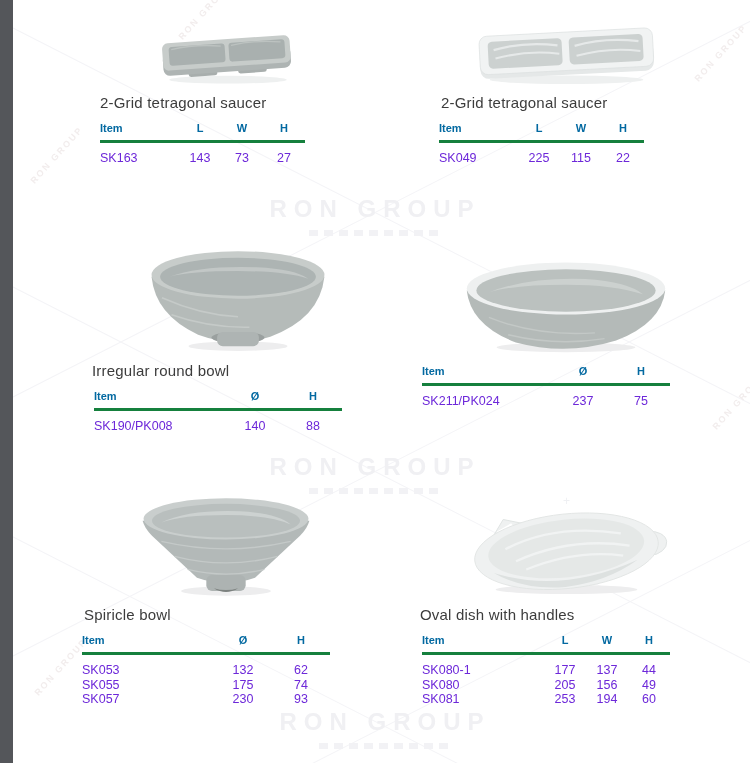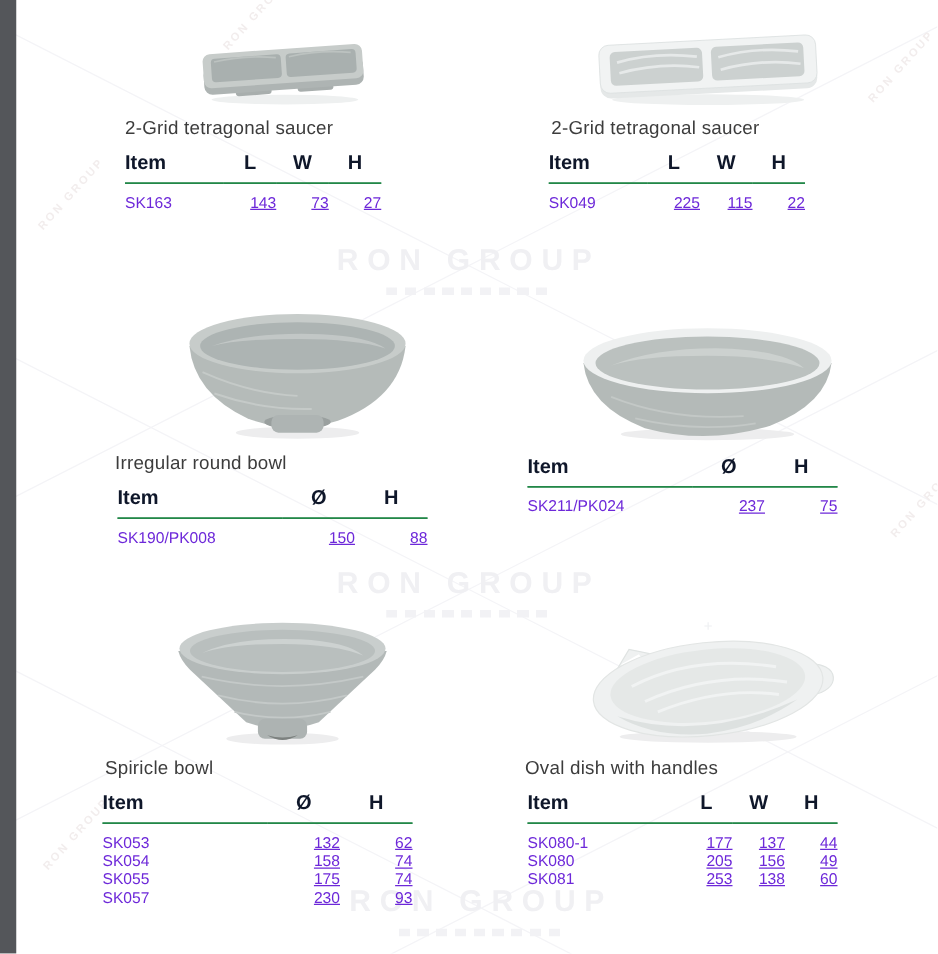--- a/index.html
+++ b/index.html
@@ -23,25 +23,25 @@
   .figure{display:flex;align-items:flex-end;justify-content:center;}
   .fig-r1{height:72px;}
   .fig-r2{height:128px;}
   .fig-r3{height:124px;}
   .title{font-size:15px;font-weight:400;color:#3c3c3c;margin:8px 0 0 0;letter-spacing:.2px;}
   .ml20{margin-left:20px;} .ml2{margin-left:4px;}
 
   table{border-collapse:collapse;table-layout:fixed;margin-top:11px;}
   .t-n{width:205px;margin-left:20px;}
   .t-w{width:248px;margin-left:2px;}
-  th{font-size:16px;font-weight:700;color:#0f172a;text-align:left;
-     padding:0 0 6px 0;border-bottom:1px solid #15803d;}
+  th{font-size:11px;font-weight:700;color:#0369a1;text-align:left;
+     padding:0 0 6px 0;border-bottom:3px solid #15803d;}
   th.num{text-align:center;}
   td{font-size:12.5px;color:#6d28d9;padding:0;line-height:14.6px;}
-  td.num{text-align:right;text-decoration:underline;}
+  td.num{text-align:center;}
   tbody tr:first-child td{padding-top:8px;}
 </style>
 </head>
 <body>
 
 <div class="page">
 
   <div class="left-bar"></div>
 
   <div class="wm-layer">
@@ -181,21 +181,21 @@
         <thead>
           <tr>
             <th>Item</th>
             <th class="num">Ø</th>
             <th class="num">H</th>
           </tr>
         </thead>
         <tbody>
           <tr>
             <td>SK190/PK008</td>
-            <td class="num">150</td>
+            <td class="num">140</td>
             <td class="num">88</td>
           </tr>
         </tbody>
       </table>
   </section>
 
   <section class="cell" style="left:420px;top:226px;">
     <div class="figure fig-r2">
       <svg viewBox="0 0 220 108" width="212" aria-hidden="true">
         <ellipse cx="110" cy="101" rx="72" ry="5" fill="#ededee"></ellipse>
@@ -254,25 +254,20 @@
             <th>Item</th>
             <th class="num">Ø</th>
             <th class="num">H</th>
           </tr>
         </thead>
         <tbody>
           <tr>
             <td>SK053</td>
             <td class="num">132</td>
             <td class="num">62</td>
-          </tr>
-          <tr>
-            <td>SK054</td>
-            <td class="num">158</td>
-            <td class="num">74</td>
           </tr>
           <tr>
             <td>SK055</td>
             <td class="num">175</td>
             <td class="num">74</td>
           </tr>
           <tr>
             <td>SK057</td>
             <td class="num">230</td>
             <td class="num">93</td>
@@ -322,20 +317,20 @@
           </tr>
           <tr>
             <td>SK080</td>
             <td class="num">205</td>
             <td class="num">156</td>
             <td class="num">49</td>
           </tr>
           <tr>
             <td>SK081</td>
             <td class="num">253</td>
-            <td class="num">138</td>
+            <td class="num">194</td>
             <td class="num">60</td>
           </tr>
         </tbody>
       </table>
   </section>
 
 </div>
 
 </body></html>

